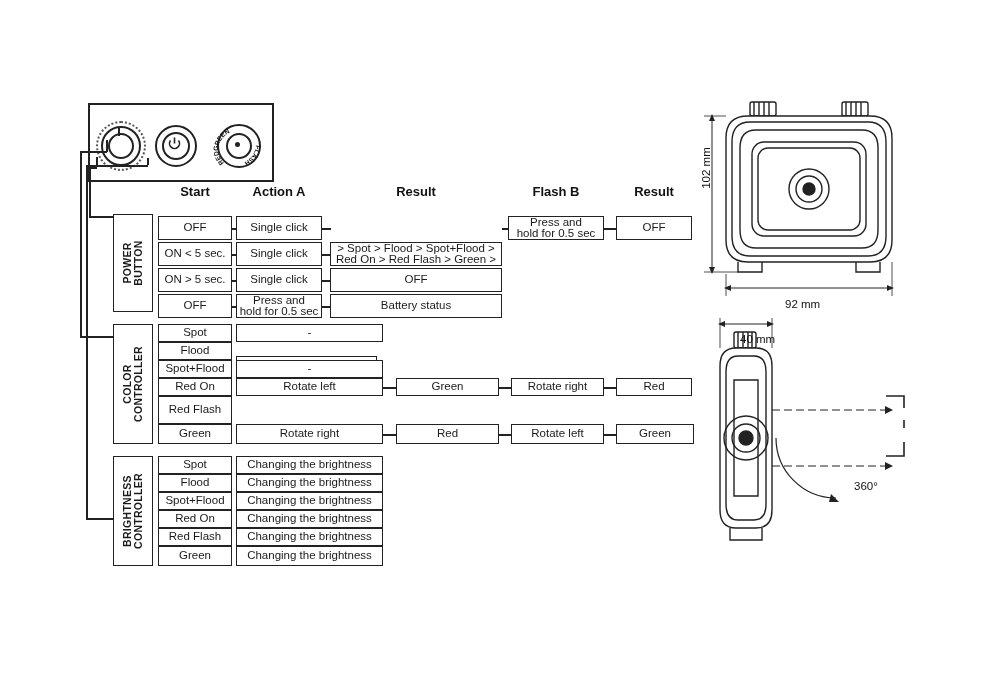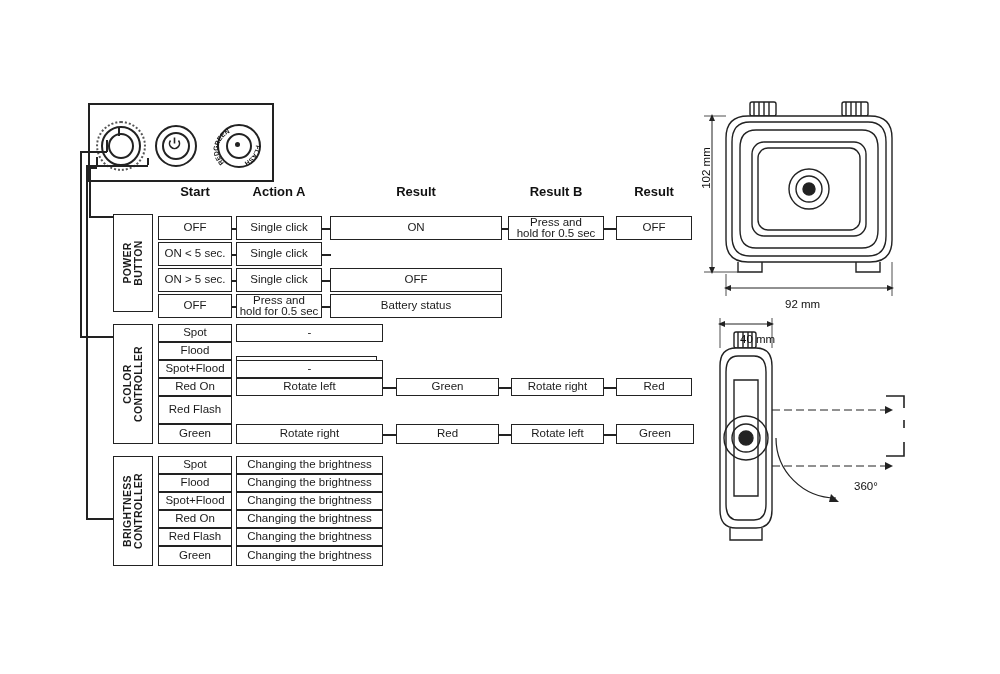--- a/index.html
+++ b/index.html
@@ -179,45 +179,48 @@
   <div class="conn hline" style="left:86px; top:165px; width:62px;"></div>
   <div class="conn vline" style="left:86px; top:165px; height:353px;"></div>
   <div class="conn hline" style="left:86px; top:518px; width:27px;"></div>
 
   <div class="headrow h-start">
     <div>Start</div>
     <div style="margin-top:17px;">position</div>
   </div>
   <div class="headrow h-actA">Action  A</div>
   <div class="headrow h-res1">Result</div>
-  <div class="headrow h-actB">Result  B</div>
+  <div class="headrow h-actB">Flash  B</div>
   <div class="headrow h-res2">Result</div>
 
   <div class="grouplabel" style="left:113px; top:214px; width:40px; height:98px;">
     <span>
       <span>POWER</span><br>
       <span>BUTTON</span>
     </span>
   </div>
 
   <div class="cell" style="left:158px; top:216px; width:74px; height:24px;">OFF</div>
   <div class="cell" style="left:236px; top:216px; width:86px; height:24px;">Single click</div>
-  <div class="cell" style="left:330px; top:216px; width:172px; height:24px;">ON</div>
   <div class="cell two" style="left:508px; top:216px; width:96px; height:24px; flex-direction:column;">
     <span>Press and</span>
     <span>hold for 0.5 sec</span>
   </div>
   <div class="cell" style="left:616px; top:216px; width:76px; height:24px;">OFF</div>
   <div class="conn hline" style="left:232px; top:228px; width:5px;"></div>
   <div class="conn hline" style="left:322px; top:228px; width:9px;"></div>
   <div class="conn hline" style="left:502px; top:228px; width:7px;"></div>
   <div class="conn hline" style="left:604px; top:228px; width:13px;"></div>
 
   <div class="cell" style="left:158px; top:242px; width:74px; height:24px;">ON &lt; 5 sec.</div>
   <div class="cell" style="left:236px; top:242px; width:86px; height:24px;">Single click</div>
+  <div class="cell two" style="left:330px; top:242px; width:172px; height:24px; flex-direction:column;">
+    <span>&gt; Spot &gt; Flood &gt; Spot+Flood &gt;</span>
+    <span>Red On &gt; Red Flash &gt; Green &gt;</span>
+  </div>
   <div class="conn hline" style="left:232px; top:254px; width:5px;"></div>
   <div class="conn hline" style="left:322px; top:254px; width:9px;"></div>
 
   <div class="cell" style="left:158px; top:268px; width:74px; height:24px;">ON &gt; 5 sec.</div>
   <div class="cell" style="left:236px; top:268px; width:86px; height:24px;">Single click</div>
   <div class="cell" style="left:330px; top:268px; width:172px; height:24px;">OFF</div>
   <div class="conn hline" style="left:232px; top:280px; width:5px;"></div>
   <div class="conn hline" style="left:322px; top:280px; width:9px;"></div>
 
   <div class="cell" style="left:158px; top:294px; width:74px; height:24px;">OFF</div>

